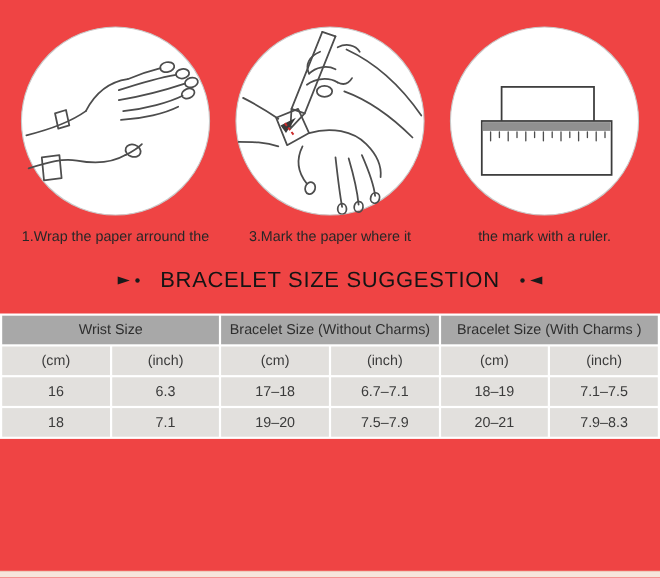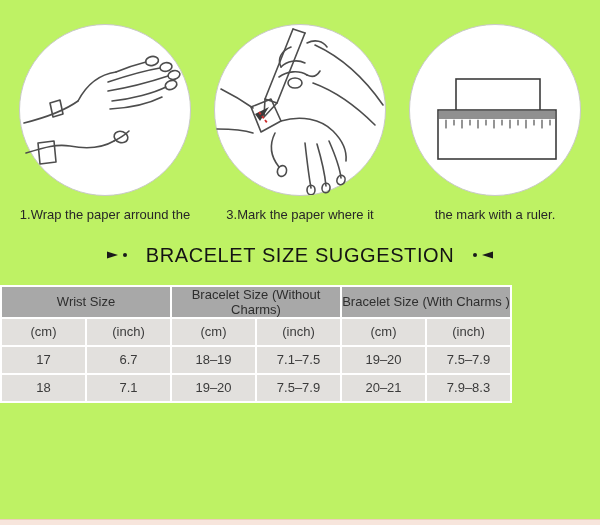--- a/index.html
+++ b/index.html
@@ -1,35 +1,35 @@
 <!DOCTYPE html>
 <html><head>
 <meta charset="utf-8">
 <style>
   * { margin:0; padding:0; box-sizing:border-box; }
   body { background:#fff; font-family:"Liberation Sans", sans-serif; }
   .page {
     position:relative; width:600px; height:525px;
-    background:#bef264; overflow:hidden; margin:0 auto;
+    background:#ef4444; overflow:hidden; margin:0 auto;
   }
   
   .steps-row { display:flex; justify-content:space-between; padding:24px 8px 0 8px; }
   .step { width:194px; display:flex; flex-direction:column; align-items:center; }
   .circle {
     width:172px; height:172px; border:1px solid #c9c9c9; border-radius:50%;
     display:flex; align-items:center; justify-content:center; background:#fff;
   }
   .circle svg { width:170px; height:170px; }
   .caption { margin-top:11px; text-align:center; font-size:13px; color:#272727; line-height:1.28; }
   
   .title-row { margin-top:20px; display:flex; align-items:center; justify-content:center; gap:10px; }
   .main-title { font-size:20px; font-weight:400; letter-spacing:0.6px; color:#141414; white-space:nowrap; }
   
   table.size-table {
-    width:512px; margin-top:18px; table-layout:fixed;
+    width:600px; margin-top:18px; table-layout:fixed;
     border-collapse:separate; border-spacing:2px; background:#fff;
   }
   table.size-table th, table.size-table td {
     height:26px; text-align:center; vertical-align:middle;
     font-size:13px; font-weight:400;
   }
   th.group-h { background:#a8a8a8; color:#2e2e2e; }
   td.cell { background:#e2e0dd; color:#3b3b3b; }
   
   .bottom-strip {
@@ -182,26 +182,26 @@
       </tr>
       <tr>
         <td class="cell">(cm)</td>
         <td class="cell">(inch)</td>
         <td class="cell">(cm)</td>
         <td class="cell">(inch)</td>
         <td class="cell">(cm)</td>
         <td class="cell">(inch)</td>
       </tr>
       <tr>
-        <td class="cell">17</td>
-        <td class="cell">6.7</td>
+        <td class="cell">16</td>
+        <td class="cell">6.3</td>
+        <td class="cell">17–18</td>
+        <td class="cell">6.7–7.1</td>
         <td class="cell">18–19</td>
         <td class="cell">7.1–7.5</td>
-        <td class="cell">19–20</td>
-        <td class="cell">7.5–7.9</td>
       </tr>
       <tr>
         <td class="cell">18</td>
         <td class="cell">7.1</td>
         <td class="cell">19–20</td>
         <td class="cell">7.5–7.9</td>
         <td class="cell">20–21</td>
         <td class="cell">7.9–8.3</td>
       </tr>
     </tbody>

